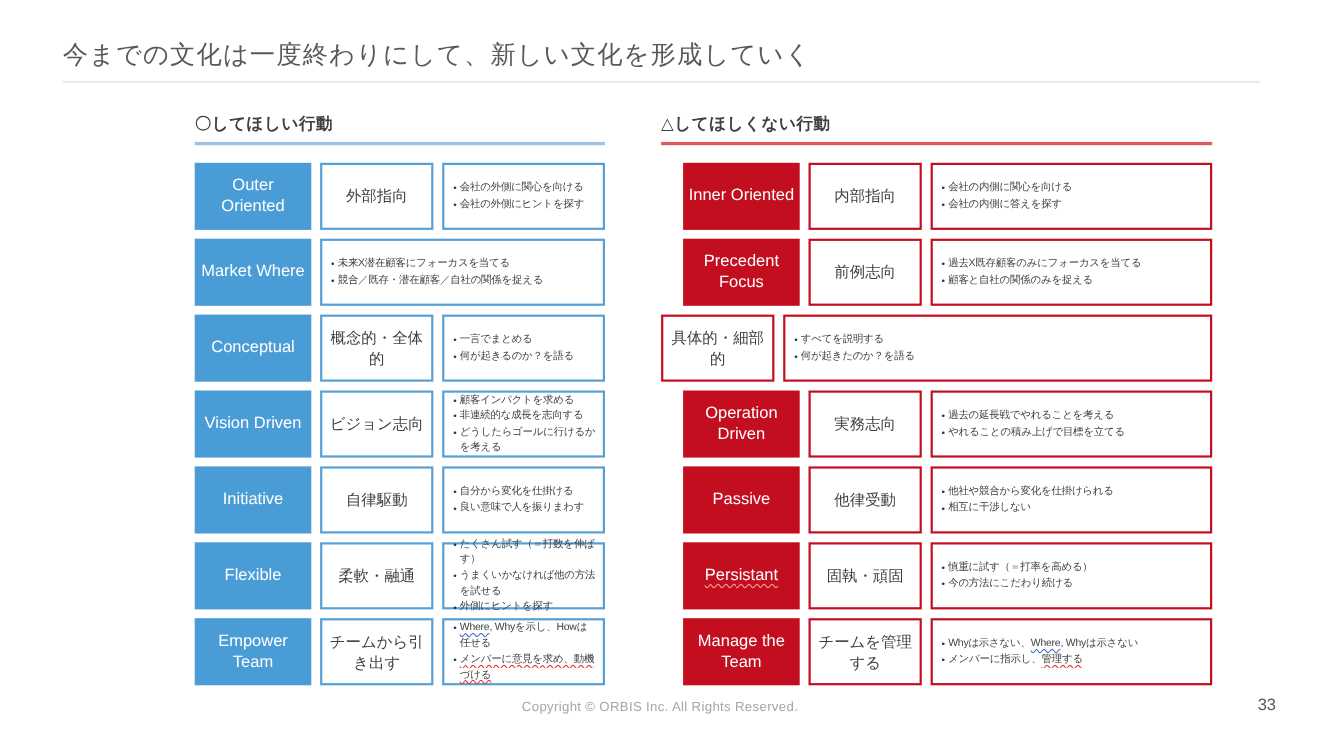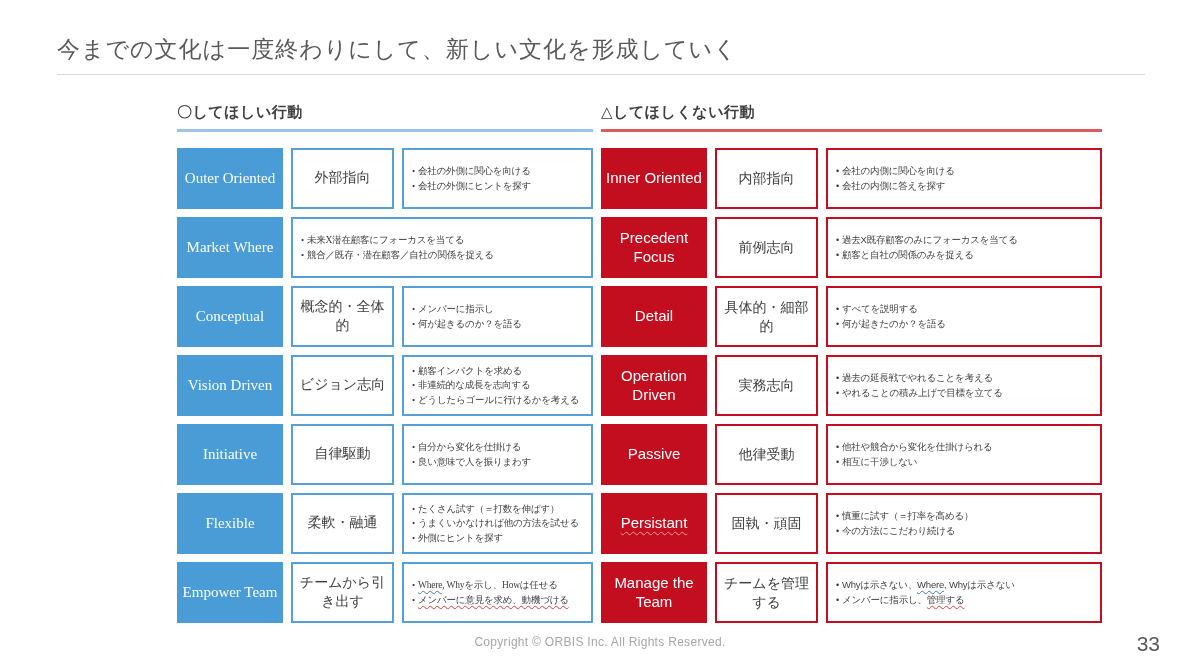--- a/index.html
+++ b/index.html
@@ -9,36 +9,36 @@
     -webkit-font-smoothing:antialiased;
   }
   .title{
     position:absolute;left:57px;top:34px;width:1090px;
     font-size:23px;color:#595959;letter-spacing:1px;font-weight:500;
   }
   .title-divider{
     position:absolute;left:57px;top:74px;width:1088px;height:1px;background:#D9D9D9;
   }
   .section{position:absolute;top:103px;}
-  .section.left{left:177px;width:416px;font-family:Liberation Serif, serif;}
+  .section.left{left:177px;width:373px;}
   .section.right{left:601px;width:501px;}
   .section-header{
     font-size:15px;font-weight:bold;color:#404040;letter-spacing:0.5px;
     padding-bottom:7px;margin-bottom:16px;
   }
   .section.left .section-header{border-bottom:3px solid #9DC3E6;}
   .section.right .section-header{border-bottom:3px solid #DD5C5C;}
 
   .row{display:flex;gap:8px;height:61px;margin-bottom:8px;}
   .en-box{
     flex:0 0 106px;box-sizing:border-box;display:flex;align-items:center;justify-content:center;
     text-align:center;color:#ffffff;font-size:15px;line-height:1.25;padding:2px 4px;
   }
   .section.left .en-box{background:#4A9CD6;}
-  .section.right .en-box{background:#C20E1E;}
+  .section.right .en-box{background:#C20E1E;margin-left:20px;}
   .jp-box{
     flex:0 0 103px;box-sizing:border-box;background:#ffffff;
     display:flex;align-items:center;justify-content:center;text-align:center;
     font-size:14px;line-height:1.3;color:#3F3F3F;padding:3px;
   }
   .section.left .jp-box{border:2px solid #56A0D8;}
   .section.right .jp-box{border:2px solid #C20E1E;}
   .desc-box{
     flex:1 1 auto;box-sizing:border-box;background:#ffffff;
     display:flex;flex-direction:column;justify-content:center;
@@ -53,21 +53,21 @@
   .dot{color:#1F3864;flex:0 0 auto;margin:0 3px 0 3px;font-size:9px;line-height:1.6;}
   .wavy-blue{text-decoration:underline wavy #4472C4;text-decoration-thickness:1px;text-underline-offset:2px;text-align:center;}
   .wavy-red{text-decoration:underline wavy #E03C3C;text-decoration-thickness:1px;text-underline-offset:2px;}
   .wavy-onred{text-decoration:underline wavy #FF9A9A;text-decoration-thickness:1px;text-underline-offset:3px;}
 
   .footer{
     position:absolute;left:0;right:0;top:635px;text-align:center;
     font-size:12px;color:#A6A6A6;letter-spacing:0.3px;
   }
   .page-number{
-    position:absolute;right:40px;top:632px;font-size:21px;color:#595959;
+    position:absolute;right:40px;top:632px;font-size:15px;color:#595959;
   }
 </style>
 </head>
 <body>
 
 <div class="title">今までの文化は一度終わりにして、新しい文化を形成していく</div>
 <div class="title-divider"></div>
 
 <div class="section left">
   <div class="section-header">〇してほしい行動</div>
@@ -104,21 +104,21 @@
         </div>
       </div>
       <div class="row">
         <div class="en-box">
           <span>Conceptual</span>
         </div>
         <div class="jp-box">概念的・全体的</div>
         <div class="desc-box">
           <div class="bullet-line">
             <span class="dot">•</span>
-            <span><span>メンバーに指示し</span></span>
+            <span><span>一言でまとめる</span></span>
           </div>
           <div class="bullet-line">
             <span class="dot">•</span>
             <span><span>何が起きるのか？を語る</span></span>
           </div>
         </div>
       </div>
       <div class="row">
         <div class="en-box">
           <span>Vision Driven</span>
@@ -223,23 +223,20 @@
             <span class="dot">•</span>
             <span><span>過去X既存顧客のみにフォーカスを当てる</span></span>
           </div>
           <div class="bullet-line">
             <span class="dot">•</span>
             <span><span>顧客と自社の関係のみを捉える</span></span>
           </div>
         </div>
       </div>
       <div class="row">
-        <div class="en-box">
-          <span>Detail</span>
-        </div>
         <div class="jp-box">具体的・細部的</div>
         <div class="desc-box">
           <div class="bullet-line">
             <span class="dot">•</span>
             <span><span>すべてを説明する</span></span>
           </div>
           <div class="bullet-line">
             <span class="dot">•</span>
             <span><span>何が起きたのか？を語る</span></span>
           </div>

